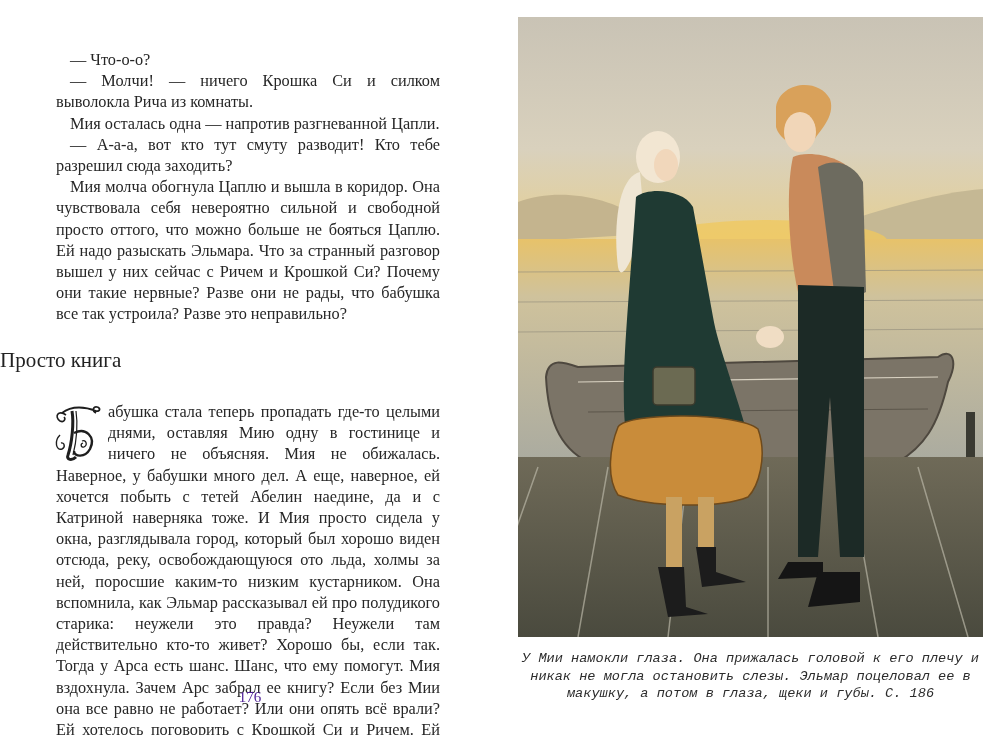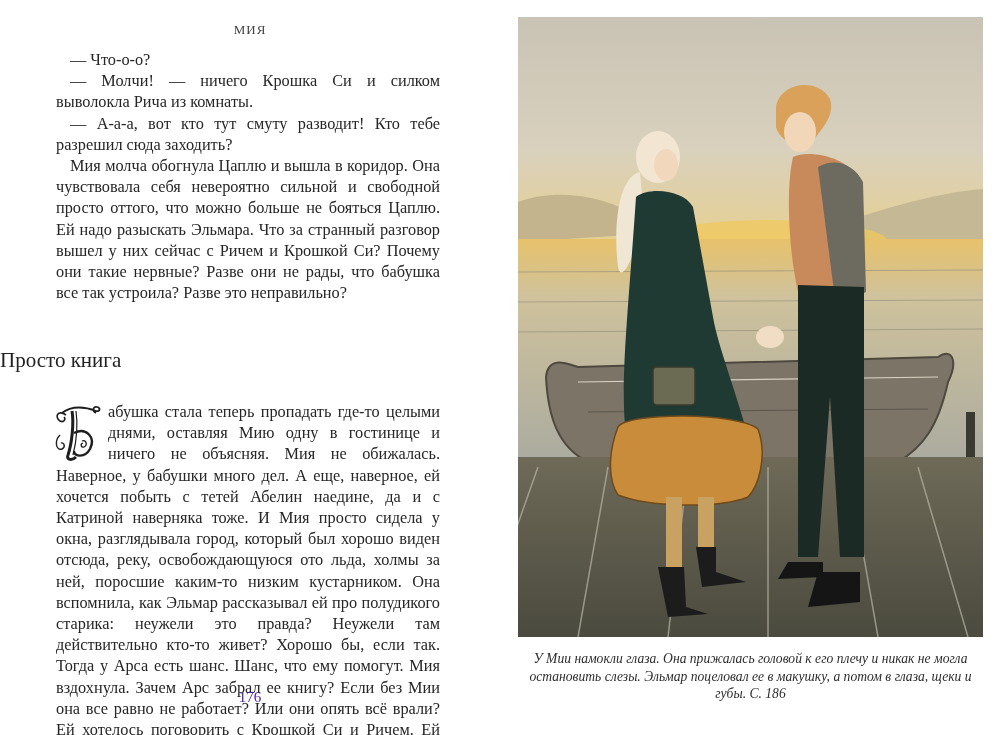--- a/index.html
+++ b/index.html
@@ -34,43 +34,43 @@
     position: relative;
   }
   .dropcap svg { width: 50px; height: 60px; display: block; }
   .block-2 p.first { text-indent: 0; }
   .folio {
     position: absolute; left: 0; width: 500px; top: 689px;
     text-align: center; font-size: 15px; color: #4c1d95;
   }
 
   
-  .right-page { position: absolute; left: 500px; top: 0; width: 501px; height: 735px; }
+  .right-page { position: absolute; left: 500px; top: 0; width: 501px; height: 735px; font-family: Liberation Mono, monospace; }
   .illustration {
     position: absolute; left: 18px; top: 17px; width: 465px; height: 620px;
     overflow: hidden; background: #cfc7b6;
   }
   .illustration svg { display: block; width: 465px; height: 620px; }
   .caption {
     position: absolute; left: 18px; width: 465px; top: 650px;
     text-align: center; font-style: italic; font-size: 13.6px; line-height: 17.5px;
     color: #2c2c2c;
   }
 </style>
 </head>
 <body>
 
 <div class="spread">
 
   <div class="left-page">
-    <div class="running-head">МИЯ</div>
 
     <div class="body-text block-1">
       <p>— Что-о-о?</p>
       <p>— Молчи! — ничего Крошка Си и силком выволокла Рича из комнаты.</p>
+      <p>Мия осталась одна — напротив разгневанной Цапли.</p>
       <p>— А-а-а, вот кто тут смуту разводит! Кто тебе разрешил сюда заходить?</p>
       <p>Мия молча обогнула Цаплю и вышла в коридор. Она чувствовала себя невероятно сильной и свободной просто оттого, что можно больше не бояться Цаплю. Ей надо разыскать Эльмара. Что за странный разговор вышел у них сейчас с Ричем и Крошкой Си? Почему они такие нервные? Разве они не рады, что бабушка все так устроила? Разве это неправильно?</p>
     </div>
 
     <div class="chapter-title">Просто книга</div>
 
     <div class="body-text block-2">
       <div class="dropcap">
         <svg viewBox="0 0 50 60" aria-hidden="true">
 

